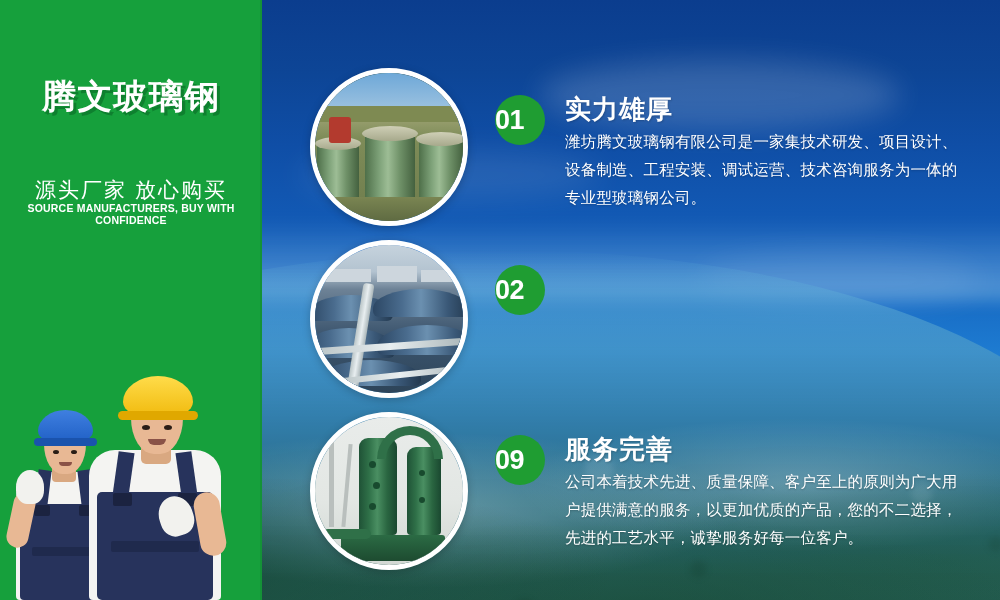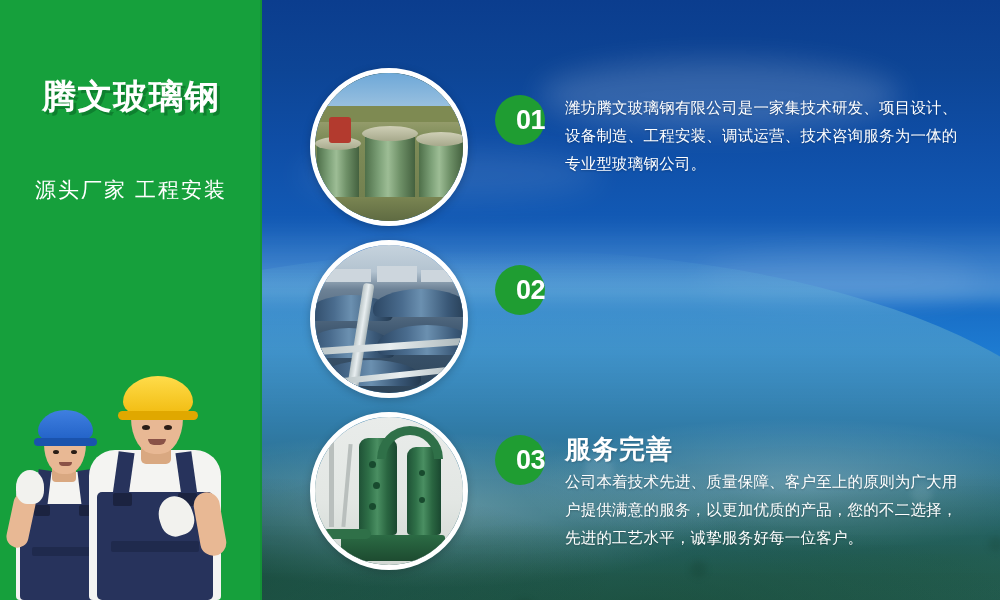--- a/index.html
+++ b/index.html
@@ -153,21 +153,21 @@
   .tbase{position:absolute;background:linear-gradient(180deg,#2b6b44,#1d4b30);border-radius:3px;}
   .tmast{position:absolute;background:#b9bfbd;}
   .tnozzle{position:absolute;background:#184a2e;border-radius:50%;}
 
   
   .block{position:absolute;left:495px;width:475px;}
   .b1{top:95px;} .b2{top:265px;} .b3{top:435px;}
   .badge{
     position:absolute;left:0;top:0;width:50px;height:50px;border-radius:50%;
     background:#1f9d32;color:#fff;
-    font-size:27px;font-weight:bold;line-height:50px;text-align:right;
+    font-size:27px;font-weight:bold;line-height:50px;text-align:left;
     letter-spacing:-.5px;
   }
   .btext{position:absolute;left:70px;top:-3px;width:405px;}
   .bhead{
     color:#ffffff;font-size:26px;font-weight:bold;letter-spacing:1px;
     line-height:34px;text-shadow:1px 1px 2px rgba(0,0,0,.18);
   }
   .bbody{
     color:#ffffff;font-size:15.5px;line-height:28px;
     letter-spacing:.2px;text-shadow:0 1px 2px rgba(0,0,0,.25);
@@ -183,21 +183,22 @@
   <div class="cloud c1"></div>
   <div class="cloud c2"></div>
   <div class="cloud c3"></div>
   <div class="earth-haze"></div>
   <div class="earth">
     <div class="earth-tex"></div>
   </div>
 
   <div class="green-panel">
     <div class="brand-title">腾文玻璃钢</div>
-    <div class="brand-sub">源头厂家  工程安装</div>
+    <div class="brand-sub">源头厂家  放心购买</div>
+    <div class="brand-en">SOURCE MANUFACTURERS, BUY WITH CONFIDENCE</div>
   </div>
 
   <div class="workers">
 
     <div class="worker w-back">
       <div class="shirt" style="left:6px;bottom:0;width:96px;height:128px;"></div>
       <div class="overall" style="left:10px;bottom:0;width:88px;height:96px;border-radius:4px;"></div>
       <div class="strap" style="left:26px;bottom:86px;width:13px;height:44px;transform:rotate(7deg);"></div>
       <div class="strap" style="left:70px;bottom:86px;width:13px;height:44px;transform:rotate(-7deg);"></div>
       <div class="buckle" style="left:24px;bottom:84px;width:16px;height:11px;"></div>
@@ -280,31 +281,32 @@
       <div class="tnozzle" style="left:104px;top:36%;width:6px;height:6px;"></div>
       <div class="tnozzle" style="left:104px;top:54%;width:6px;height:6px;"></div>
       <div class="tbase" style="left:26px;bottom:4px;width:104px;height:26px;"></div>
       <div style="position:absolute;left:8px;bottom:26px;width:48px;height:10px;background:#2f7048;border-radius:5px;"></div>
     </div>
   </div>
 
   <div class="block b1">
     <div class="badge">01</div>
     <div class="btext">
+      <div class="bhead">实力雄厚</div>
       <div class="bbody">潍坊腾文玻璃钢有限公司是一家集技术研发、项目设计、设备制造、工程安装、调试运营、技术咨询服务为一体的专业型玻璃钢公司。</div>
     </div>
   </div>
 
   <div class="block b2">
     <div class="badge">02</div>
     <div class="btext">
     </div>
   </div>
 
   <div class="block b3">
-    <div class="badge">03</div>
+    <div class="badge">09</div>
     <div class="btext">
       <div class="bhead">服务完善</div>
       <div class="bbody">公司本着技术先进、质量保障、客户至上的原则为广大用户提供满意的服务，以更加优质的产品，您的不二选择，先进的工艺水平，诚挚服务好每一位客户。</div>
     </div>
   </div>
 
 </div>
 
 </body></html>

